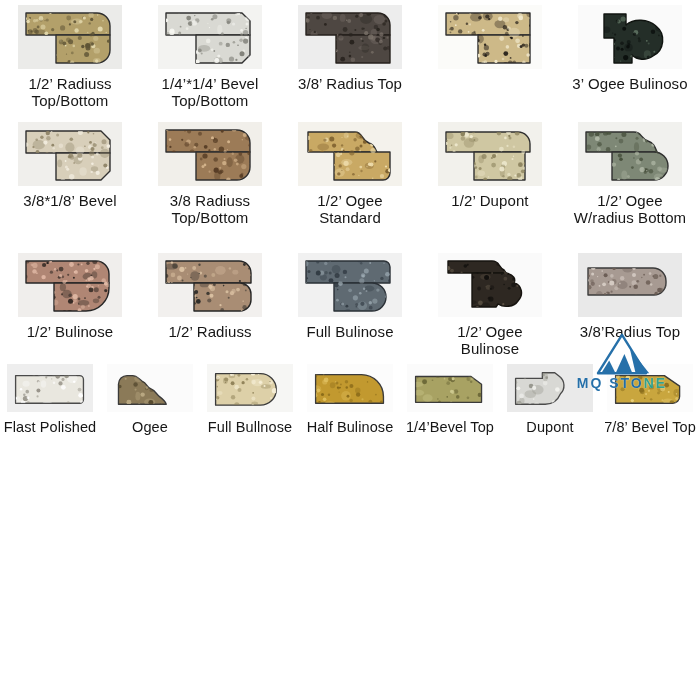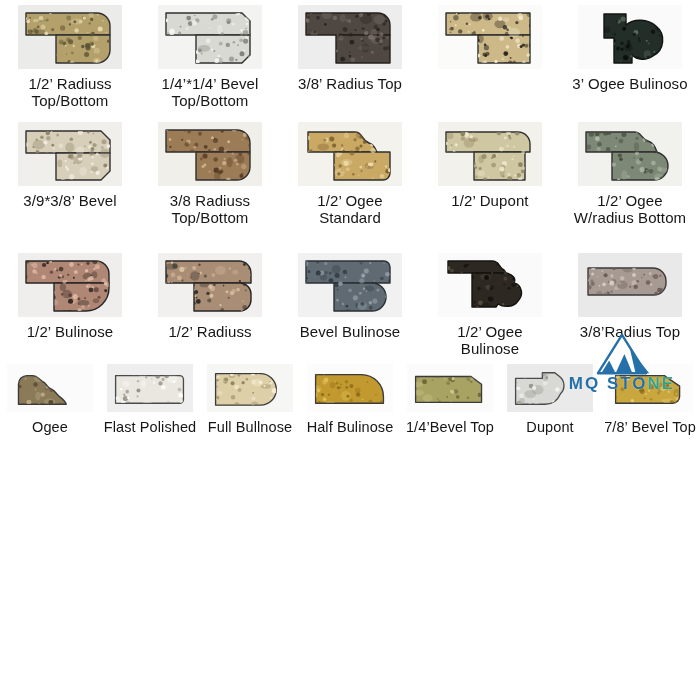--- a/index.html
+++ b/index.html
@@ -22,21 +22,21 @@
     margin-top:6px;font-size:15px;line-height:16.5px;color:#161616;
     text-align:center;letter-spacing:.1px;white-space:nowrap;
   }
   .row-small .label{margin-top:5px;font-size:14.5px}
   .logo{
     position:absolute;left:543px;top:330px;width:158px;text-align:center;
     z-index:6;pointer-events:none;opacity:.96;
   }
   .logo svg{width:104px;height:48px;display:block;margin:0 auto}
   .logo-text{
-    font-size:17px;font-weight:bold;letter-spacing:2px;line-height:17px;margin-top:-3px;
+    font-size:14px;font-weight:bold;letter-spacing:2px;line-height:17px;margin-top:-3px;
     text-shadow:0 0 1px #ffffff;
   }
 </style>
 </head>
 <body style="background: rgb(255, 255, 255);">
 
 <div class="board" id="board">
     <div class="row row-main row-1">
       <div class="cell">
     <div class="imgbox">
@@ -760,21 +760,21 @@
               <circle cx="71.7" cy="49.9" r="1.2" fill="#f4efe2" opacity="0.73"></circle>
               <circle cx="94.4" cy="13.4" r="0.8" fill="#8c8164" opacity="0.76"></circle>
               <circle cx="98.2" cy="25.5" r="0.6" fill="#f4efe2" opacity="0.83"></circle>
               <circle cx="47.7" cy="47.3" r="1.5" fill="#f4efe2" opacity="0.81"></circle>
               <circle cx="32.8" cy="23.2" r="1.4" fill="#8c8164" opacity="0.92"></circle>
               <circle cx="16.3" cy="40.6" r="2.3" fill="#8c8164" opacity="0.63"></circle>
               <circle cx="89.2" cy="61.3" r="1.6" fill="#f4efe2" opacity="0.55"></circle>
             </g>
           </svg>
     </div>
-    <div class="label">3/9*3/8’ Bevel</div>
+    <div class="label">3/8*1/8’ Bevel</div>
   </div>
       <div class="cell">
     <div class="imgbox">
       <svg class="profile" aria-hidden="true" viewBox="0 0 100 64" style="background: rgb(241, 239, 234);">
             <defs>
               <clipPath id="clip-1-1">
                 <path d="M6,8 H77 A13,13 0 0 1 90,21 V30 H6 Z"></path>
                 <path d="M36,30 H90 V45 A13,13 0 0 1 77,58 H36 Z"></path>
               </clipPath>
             </defs>
@@ -1616,21 +1616,21 @@
               <circle cx="84.0" cy="10.3" r="0.8" fill="#9caab2" opacity="0.52"></circle>
               <circle cx="16.0" cy="55.2" r="2.0" fill="#9caab2" opacity="0.89"></circle>
               <circle cx="13.9" cy="55.0" r="1.8" fill="#313a42" opacity="0.55"></circle>
               <circle cx="95.1" cy="57.5" r="1.6" fill="#9caab2" opacity="0.98"></circle>
               <circle cx="6.0" cy="40.5" r="0.8" fill="#9caab2" opacity="0.86"></circle>
               <circle cx="97.2" cy="8.2" r="1.8" fill="#313a42" opacity="0.69"></circle>
               <circle cx="70.3" cy="49.8" r="1.7" fill="#9caab2" opacity="0.79"></circle>
             </g>
           </svg>
     </div>
-    <div class="label">Bevel Bulinose</div>
+    <div class="label">Full Bulinose</div>
   </div>
       <div class="cell">
     <div class="imgbox">
       <svg class="profile" aria-hidden="true" viewBox="0 0 100 64" style="background: rgb(250, 250, 250);">
             <defs>
               <clipPath id="clip-2-3">
                 <path d="M8,8 H52 C60,8 58,14 64,17 L66,20 H8 Z"></path>
                 <path d="M32,20 H66 C74,22 76,26 74,30 C82,32 84,42 78,48 C74,54 64,55 58,51 L56,54 H32 Z"></path>
               </clipPath>
             </defs>
@@ -1864,20 +1864,105 @@
               <circle cx="81.1" cy="6.0" r="0.8" fill="#6b5d55" opacity="0.92"></circle>
             </g>
           </svg>
     </div>
     <div class="label">3/8’Radius Top</div>
   </div>
     </div>
     <div class="row row-small row-4">
       <div class="cell">
     <div class="imgbox">
+      <svg class="profile" aria-hidden="true" viewBox="0 0 90 50" style="background: rgb(238, 238, 238);">
+            <defs>
+              <clipPath id="clip-3-1">
+                <path d="M9,12 H76 A4,4 0 0 1 80,16 V37 A4,4 0 0 1 76,41 H9 Z"></path>
+              </clipPath>
+            </defs>
+            <path d="M9,12 H76 A4,4 0 0 1 80,16 V37 A4,4 0 0 1 76,41 H9 Z" fill="#e9e7df" stroke="#4a4a4a" stroke-width="1.4" stroke-linejoin="round"></path>
+            <g clip-path="url(#clip-3-1)">
+              <ellipse cx="86.0" cy="15.8" rx="3.4" ry="2.6" fill="#ffffff" opacity="0.35"></ellipse>
+              <ellipse cx="37.1" cy="8.8" rx="6.3" ry="4.6" fill="#ffffff" opacity="0.35"></ellipse>
+              <ellipse cx="67.0" cy="5.8" rx="4.3" ry="3.5" fill="#969288" opacity="0.35"></ellipse>
+              <ellipse cx="38.2" cy="20.9" rx="2.9" ry="3.9" fill="#ffffff" opacity="0.35"></ellipse>
+              <ellipse cx="42.2" cy="41.7" rx="5.3" ry="2.3" fill="#ffffff" opacity="0.35"></ellipse>
+              <ellipse cx="11.6" cy="38.6" rx="2.6" ry="5.0" fill="#ffffff" opacity="0.35"></ellipse>
+              <ellipse cx="68.2" cy="15.0" rx="5.7" ry="4.9" fill="#ffffff" opacity="0.35"></ellipse>
+              <ellipse cx="41.5" cy="48.6" rx="2.7" ry="2.4" fill="#ffffff" opacity="0.35"></ellipse>
+              <ellipse cx="66.3" cy="3.3" rx="4.7" ry="2.5" fill="#969288" opacity="0.35"></ellipse>
+              <ellipse cx="20.0" cy="20.5" rx="3.8" ry="3.1" fill="#ffffff" opacity="0.35"></ellipse>
+              <circle cx="49.2" cy="19.6" r="1.3" fill="#ffffff" opacity="0.63"></circle>
+              <circle cx="68.6" cy="45.4" r="0.9" fill="#969288" opacity="0.95"></circle>
+              <circle cx="16.8" cy="40.2" r="2.5" fill="#ffffff" opacity="0.71"></circle>
+              <circle cx="3.7" cy="33.3" r="0.7" fill="#ffffff" opacity="0.58"></circle>
+              <circle cx="39.7" cy="0.6" r="1.5" fill="#969288" opacity="1.00"></circle>
+              <circle cx="62.4" cy="12.2" r="2.6" fill="#969288" opacity="0.93"></circle>
+              <circle cx="78.7" cy="1.6" r="1.6" fill="#969288" opacity="0.76"></circle>
+              <circle cx="84.8" cy="5.9" r="2.1" fill="#ffffff" opacity="0.47"></circle>
+              <circle cx="26.1" cy="47.6" r="0.7" fill="#969288" opacity="0.93"></circle>
+              <circle cx="49.1" cy="10.4" r="2.2" fill="#969288" opacity="0.62"></circle>
+              <circle cx="68.2" cy="9.2" r="2.3" fill="#ffffff" opacity="0.77"></circle>
+              <circle cx="88.7" cy="17.6" r="1.0" fill="#969288" opacity="0.56"></circle>
+              <circle cx="70.6" cy="18.5" r="1.3" fill="#ffffff" opacity="0.68"></circle>
+              <circle cx="3.2" cy="35.2" r="2.0" fill="#969288" opacity="0.90"></circle>
+              <circle cx="68.6" cy="6.9" r="1.6" fill="#ffffff" opacity="0.74"></circle>
+              <circle cx="19.3" cy="36.0" r="2.7" fill="#969288" opacity="0.90"></circle>
+              <circle cx="80.5" cy="42.7" r="1.3" fill="#ffffff" opacity="0.61"></circle>
+              <circle cx="58.7" cy="45.9" r="1.7" fill="#969288" opacity="0.61"></circle>
+              <circle cx="63.9" cy="43.3" r="1.9" fill="#ffffff" opacity="0.95"></circle>
+              <circle cx="36.1" cy="3.5" r="2.0" fill="#969288" opacity="0.70"></circle>
+              <circle cx="53.1" cy="12.8" r="2.5" fill="#969288" opacity="0.98"></circle>
+              <circle cx="13.9" cy="1.3" r="2.4" fill="#969288" opacity="0.96"></circle>
+              <circle cx="22.3" cy="40.3" r="1.5" fill="#969288" opacity="0.57"></circle>
+              <circle cx="64.1" cy="41.1" r="2.1" fill="#969288" opacity="0.79"></circle>
+              <circle cx="78.6" cy="39.8" r="2.0" fill="#ffffff" opacity="0.63"></circle>
+              <circle cx="70.2" cy="18.4" r="1.1" fill="#ffffff" opacity="1.00"></circle>
+              <circle cx="28.2" cy="10.4" r="1.9" fill="#969288" opacity="0.99"></circle>
+              <circle cx="32.6" cy="18.0" r="1.3" fill="#969288" opacity="0.63"></circle>
+              <circle cx="8.8" cy="35.6" r="1.7" fill="#ffffff" opacity="0.96"></circle>
+              <circle cx="56.0" cy="20.2" r="2.2" fill="#969288" opacity="0.84"></circle>
+              <circle cx="33.0" cy="18.7" r="0.6" fill="#ffffff" opacity="0.94"></circle>
+              <circle cx="14.7" cy="26.2" r="1.3" fill="#ffffff" opacity="0.91"></circle>
+              <circle cx="66.1" cy="47.3" r="1.0" fill="#969288" opacity="0.54"></circle>
+              <circle cx="6.2" cy="36.9" r="2.1" fill="#ffffff" opacity="0.70"></circle>
+              <circle cx="18.1" cy="32.0" r="1.3" fill="#969288" opacity="0.71"></circle>
+              <circle cx="7.8" cy="43.7" r="0.7" fill="#ffffff" opacity="0.65"></circle>
+              <circle cx="32.0" cy="33.8" r="1.1" fill="#969288" opacity="0.60"></circle>
+              <circle cx="54.4" cy="3.9" r="0.8" fill="#ffffff" opacity="0.84"></circle>
+              <circle cx="21.2" cy="28.8" r="1.9" fill="#969288" opacity="0.73"></circle>
+              <circle cx="52.6" cy="48.4" r="2.0" fill="#969288" opacity="0.90"></circle>
+              <circle cx="32.9" cy="27.7" r="2.1" fill="#969288" opacity="0.96"></circle>
+              <circle cx="80.8" cy="43.5" r="1.2" fill="#969288" opacity="0.78"></circle>
+              <circle cx="78.9" cy="33.5" r="0.7" fill="#ffffff" opacity="0.79"></circle>
+              <circle cx="42.8" cy="3.2" r="0.8" fill="#ffffff" opacity="0.93"></circle>
+              <circle cx="55.4" cy="4.0" r="1.5" fill="#ffffff" opacity="0.96"></circle>
+              <circle cx="75.9" cy="26.7" r="2.0" fill="#969288" opacity="0.48"></circle>
+              <circle cx="77.0" cy="32.7" r="2.4" fill="#ffffff" opacity="0.92"></circle>
+              <circle cx="59.0" cy="24.3" r="2.5" fill="#ffffff" opacity="0.76"></circle>
+              <circle cx="41.1" cy="13.9" r="1.1" fill="#969288" opacity="0.69"></circle>
+              <circle cx="14.2" cy="43.2" r="1.1" fill="#969288" opacity="0.98"></circle>
+              <circle cx="46.8" cy="15.5" r="0.7" fill="#969288" opacity="0.46"></circle>
+              <circle cx="6.0" cy="28.4" r="1.3" fill="#969288" opacity="0.48"></circle>
+              <circle cx="62.2" cy="49.2" r="1.8" fill="#969288" opacity="0.63"></circle>
+              <circle cx="70.3" cy="49.8" r="1.9" fill="#969288" opacity="0.66"></circle>
+              <circle cx="58.6" cy="16.0" r="1.6" fill="#969288" opacity="0.68"></circle>
+              <circle cx="81.4" cy="49.6" r="1.3" fill="#969288" opacity="0.94"></circle>
+              <circle cx="22.1" cy="35.3" r="1.5" fill="#ffffff" opacity="0.76"></circle>
+              <circle cx="89.8" cy="26.1" r="1.0" fill="#ffffff" opacity="0.79"></circle>
+              <circle cx="64.8" cy="46.8" r="2.3" fill="#ffffff" opacity="0.84"></circle>
+              <circle cx="5.4" cy="46.2" r="1.3" fill="#969288" opacity="0.56"></circle>
+            </g>
+          </svg>
+    </div>
+    <div class="label">Flast Polished</div>
+  </div>
+      <div class="cell">
+    <div class="imgbox">
       <svg class="profile" aria-hidden="true" viewBox="0 0 90 50" style="background: rgb(251, 251, 251);">
             <defs>
               <clipPath id="clip-3-0">
                 <path d="M12,42 V21 A9,9 0 0 1 21,12 H27 C32,12 33,16 37,18 C42,20 41,24 46,26 C51,28 52,32 55,34 C59,37 61,39 62,42 Z"></path>
               </clipPath>
             </defs>
             <path d="M12,42 V21 A9,9 0 0 1 21,12 H27 C32,12 33,16 37,18 C42,20 41,24 46,26 C51,28 52,32 55,34 C59,37 61,39 62,42 Z" fill="#8b7a58" stroke="#3a3a3a" stroke-width="1.4" stroke-linejoin="round"></path>
             <g clip-path="url(#clip-3-0)">
               <ellipse cx="32.3" cy="33.6" rx="2.6" ry="4.6" fill="#bfaf88" opacity="0.35"></ellipse>
               <ellipse cx="44.7" cy="39.7" rx="5.9" ry="3.7" fill="#bfaf88" opacity="0.35"></ellipse>
@@ -1946,105 +2031,20 @@
               <circle cx="41.3" cy="18.0" r="1.7" fill="#bfaf88" opacity="0.68"></circle>
               <circle cx="62.6" cy="9.3" r="1.9" fill="#bfaf88" opacity="0.79"></circle>
               <circle cx="39.8" cy="13.5" r="0.8" fill="#564a30" opacity="0.47"></circle>
               <circle cx="22.9" cy="39.9" r="2.6" fill="#bfaf88" opacity="0.86"></circle>
               <circle cx="37.3" cy="31.9" r="2.3" fill="#bfaf88" opacity="0.85"></circle>
               <circle cx="57.1" cy="43.6" r="1.8" fill="#bfaf88" opacity="0.95"></circle>
             </g>
           </svg>
     </div>
     <div class="label">Ogee</div>
-  </div>
-      <div class="cell">
-    <div class="imgbox">
-      <svg class="profile" aria-hidden="true" viewBox="0 0 90 50" style="background: rgb(238, 238, 238);">
-            <defs>
-              <clipPath id="clip-3-1">
-                <path d="M9,12 H76 A4,4 0 0 1 80,16 V37 A4,4 0 0 1 76,41 H9 Z"></path>
-              </clipPath>
-            </defs>
-            <path d="M9,12 H76 A4,4 0 0 1 80,16 V37 A4,4 0 0 1 76,41 H9 Z" fill="#e9e7df" stroke="#4a4a4a" stroke-width="1.4" stroke-linejoin="round"></path>
-            <g clip-path="url(#clip-3-1)">
-              <ellipse cx="86.0" cy="15.8" rx="3.4" ry="2.6" fill="#ffffff" opacity="0.35"></ellipse>
-              <ellipse cx="37.1" cy="8.8" rx="6.3" ry="4.6" fill="#ffffff" opacity="0.35"></ellipse>
-              <ellipse cx="67.0" cy="5.8" rx="4.3" ry="3.5" fill="#969288" opacity="0.35"></ellipse>
-              <ellipse cx="38.2" cy="20.9" rx="2.9" ry="3.9" fill="#ffffff" opacity="0.35"></ellipse>
-              <ellipse cx="42.2" cy="41.7" rx="5.3" ry="2.3" fill="#ffffff" opacity="0.35"></ellipse>
-              <ellipse cx="11.6" cy="38.6" rx="2.6" ry="5.0" fill="#ffffff" opacity="0.35"></ellipse>
-              <ellipse cx="68.2" cy="15.0" rx="5.7" ry="4.9" fill="#ffffff" opacity="0.35"></ellipse>
-              <ellipse cx="41.5" cy="48.6" rx="2.7" ry="2.4" fill="#ffffff" opacity="0.35"></ellipse>
-              <ellipse cx="66.3" cy="3.3" rx="4.7" ry="2.5" fill="#969288" opacity="0.35"></ellipse>
-              <ellipse cx="20.0" cy="20.5" rx="3.8" ry="3.1" fill="#ffffff" opacity="0.35"></ellipse>
-              <circle cx="49.2" cy="19.6" r="1.3" fill="#ffffff" opacity="0.63"></circle>
-              <circle cx="68.6" cy="45.4" r="0.9" fill="#969288" opacity="0.95"></circle>
-              <circle cx="16.8" cy="40.2" r="2.5" fill="#ffffff" opacity="0.71"></circle>
-              <circle cx="3.7" cy="33.3" r="0.7" fill="#ffffff" opacity="0.58"></circle>
-              <circle cx="39.7" cy="0.6" r="1.5" fill="#969288" opacity="1.00"></circle>
-              <circle cx="62.4" cy="12.2" r="2.6" fill="#969288" opacity="0.93"></circle>
-              <circle cx="78.7" cy="1.6" r="1.6" fill="#969288" opacity="0.76"></circle>
-              <circle cx="84.8" cy="5.9" r="2.1" fill="#ffffff" opacity="0.47"></circle>
-              <circle cx="26.1" cy="47.6" r="0.7" fill="#969288" opacity="0.93"></circle>
-              <circle cx="49.1" cy="10.4" r="2.2" fill="#969288" opacity="0.62"></circle>
-              <circle cx="68.2" cy="9.2" r="2.3" fill="#ffffff" opacity="0.77"></circle>
-              <circle cx="88.7" cy="17.6" r="1.0" fill="#969288" opacity="0.56"></circle>
-              <circle cx="70.6" cy="18.5" r="1.3" fill="#ffffff" opacity="0.68"></circle>
-              <circle cx="3.2" cy="35.2" r="2.0" fill="#969288" opacity="0.90"></circle>
-              <circle cx="68.6" cy="6.9" r="1.6" fill="#ffffff" opacity="0.74"></circle>
-              <circle cx="19.3" cy="36.0" r="2.7" fill="#969288" opacity="0.90"></circle>
-              <circle cx="80.5" cy="42.7" r="1.3" fill="#ffffff" opacity="0.61"></circle>
-              <circle cx="58.7" cy="45.9" r="1.7" fill="#969288" opacity="0.61"></circle>
-              <circle cx="63.9" cy="43.3" r="1.9" fill="#ffffff" opacity="0.95"></circle>
-              <circle cx="36.1" cy="3.5" r="2.0" fill="#969288" opacity="0.70"></circle>
-              <circle cx="53.1" cy="12.8" r="2.5" fill="#969288" opacity="0.98"></circle>
-              <circle cx="13.9" cy="1.3" r="2.4" fill="#969288" opacity="0.96"></circle>
-              <circle cx="22.3" cy="40.3" r="1.5" fill="#969288" opacity="0.57"></circle>
-              <circle cx="64.1" cy="41.1" r="2.1" fill="#969288" opacity="0.79"></circle>
-              <circle cx="78.6" cy="39.8" r="2.0" fill="#ffffff" opacity="0.63"></circle>
-              <circle cx="70.2" cy="18.4" r="1.1" fill="#ffffff" opacity="1.00"></circle>
-              <circle cx="28.2" cy="10.4" r="1.9" fill="#969288" opacity="0.99"></circle>
-              <circle cx="32.6" cy="18.0" r="1.3" fill="#969288" opacity="0.63"></circle>
-              <circle cx="8.8" cy="35.6" r="1.7" fill="#ffffff" opacity="0.96"></circle>
-              <circle cx="56.0" cy="20.2" r="2.2" fill="#969288" opacity="0.84"></circle>
-              <circle cx="33.0" cy="18.7" r="0.6" fill="#ffffff" opacity="0.94"></circle>
-              <circle cx="14.7" cy="26.2" r="1.3" fill="#ffffff" opacity="0.91"></circle>
-              <circle cx="66.1" cy="47.3" r="1.0" fill="#969288" opacity="0.54"></circle>
-              <circle cx="6.2" cy="36.9" r="2.1" fill="#ffffff" opacity="0.70"></circle>
-              <circle cx="18.1" cy="32.0" r="1.3" fill="#969288" opacity="0.71"></circle>
-              <circle cx="7.8" cy="43.7" r="0.7" fill="#ffffff" opacity="0.65"></circle>
-              <circle cx="32.0" cy="33.8" r="1.1" fill="#969288" opacity="0.60"></circle>
-              <circle cx="54.4" cy="3.9" r="0.8" fill="#ffffff" opacity="0.84"></circle>
-              <circle cx="21.2" cy="28.8" r="1.9" fill="#969288" opacity="0.73"></circle>
-              <circle cx="52.6" cy="48.4" r="2.0" fill="#969288" opacity="0.90"></circle>
-              <circle cx="32.9" cy="27.7" r="2.1" fill="#969288" opacity="0.96"></circle>
-              <circle cx="80.8" cy="43.5" r="1.2" fill="#969288" opacity="0.78"></circle>
-              <circle cx="78.9" cy="33.5" r="0.7" fill="#ffffff" opacity="0.79"></circle>
-              <circle cx="42.8" cy="3.2" r="0.8" fill="#ffffff" opacity="0.93"></circle>
-              <circle cx="55.4" cy="4.0" r="1.5" fill="#ffffff" opacity="0.96"></circle>
-              <circle cx="75.9" cy="26.7" r="2.0" fill="#969288" opacity="0.48"></circle>
-              <circle cx="77.0" cy="32.7" r="2.4" fill="#ffffff" opacity="0.92"></circle>
-              <circle cx="59.0" cy="24.3" r="2.5" fill="#ffffff" opacity="0.76"></circle>
-              <circle cx="41.1" cy="13.9" r="1.1" fill="#969288" opacity="0.69"></circle>
-              <circle cx="14.2" cy="43.2" r="1.1" fill="#969288" opacity="0.98"></circle>
-              <circle cx="46.8" cy="15.5" r="0.7" fill="#969288" opacity="0.46"></circle>
-              <circle cx="6.0" cy="28.4" r="1.3" fill="#969288" opacity="0.48"></circle>
-              <circle cx="62.2" cy="49.2" r="1.8" fill="#969288" opacity="0.63"></circle>
-              <circle cx="70.3" cy="49.8" r="1.9" fill="#969288" opacity="0.66"></circle>
-              <circle cx="58.6" cy="16.0" r="1.6" fill="#969288" opacity="0.68"></circle>
-              <circle cx="81.4" cy="49.6" r="1.3" fill="#969288" opacity="0.94"></circle>
-              <circle cx="22.1" cy="35.3" r="1.5" fill="#ffffff" opacity="0.76"></circle>
-              <circle cx="89.8" cy="26.1" r="1.0" fill="#ffffff" opacity="0.79"></circle>
-              <circle cx="64.8" cy="46.8" r="2.3" fill="#ffffff" opacity="0.84"></circle>
-              <circle cx="5.4" cy="46.2" r="1.3" fill="#969288" opacity="0.56"></circle>
-            </g>
-          </svg>
-    </div>
-    <div class="label">Flast Polished</div>
   </div>
       <div class="cell">
     <div class="imgbox">
       <svg class="profile" aria-hidden="true" viewBox="0 0 90 50" style="background: rgb(246, 246, 244);">
             <defs>
               <clipPath id="clip-3-3">
                 <path d="M9,10 H56 A16.5,16.5 0 0 1 56,43 H9 Z"></path>
               </clipPath>
             </defs>
             <path d="M9,10 H56 A16.5,16.5 0 0 1 56,43 H9 Z" fill="#ddd0a8" stroke="#3a3a3a" stroke-width="1.4" stroke-linejoin="round"></path>

